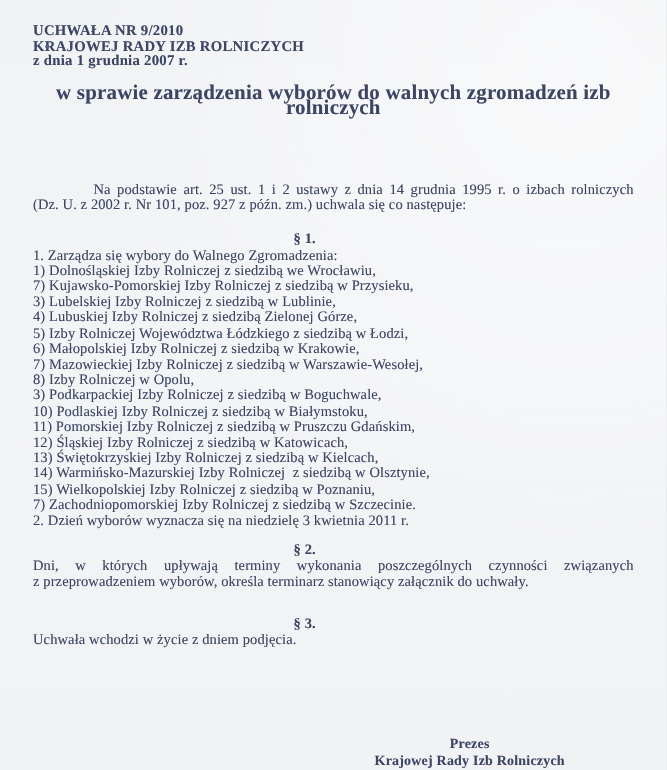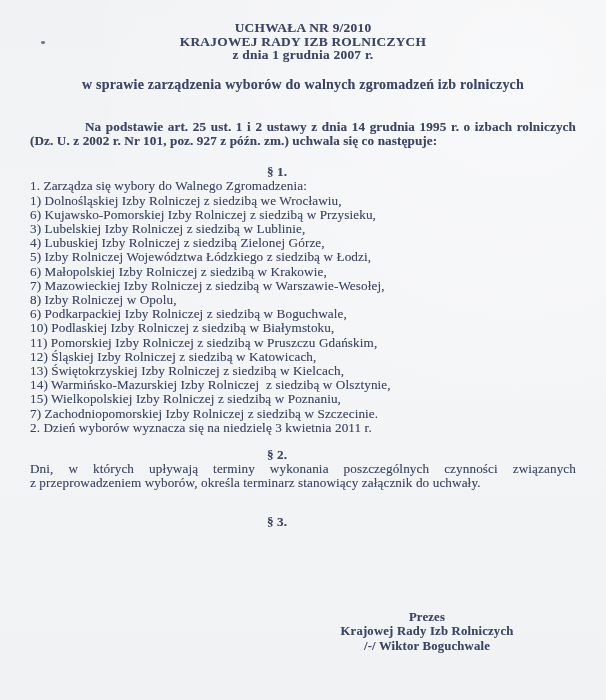--- a/index.html
+++ b/index.html
@@ -20,36 +20,34 @@
     font-family: "Liberation Serif", "DejaVu Serif", serif;
     font-size: 13.2px;
     line-height: 14.2px;
     letter-spacing: 0.1px;
     text-shadow: 0 0 0.6px rgba(61, 69, 101, 0.35);
   }
   .content {
     padding: 21px 30px 0 30px;
   }
   .title-block {
-    text-align: center;
     font-weight: bold;
     font-size: 13.4px;
     line-height: 13.5px;
     letter-spacing: 0.25px;
   }
   .subject {
     margin-top: 16px;
     text-align: center;
     font-weight: bold;
-    font-size: 14px;
+    font-size: 19px;
     letter-spacing: 0.2px;
   }
   .preamble {
-    margin-top: 28px;
-    font-weight: bold;
+    margin-top: 59px;
   }
   .stretch {
     text-align: justify;
     text-align-last: justify;
   }
   .indent-first {
     text-indent: 55px;
   }
   .par-heading {
     text-align: center;
@@ -104,48 +102,49 @@
       <div class="stretch indent-first">Na podstawie art. 25 ust. 1 i 2 ustawy z dnia 14 grudnia 1995 r. o izbach rolniczych</div>
       <div>(Dz. U. z 2002 r. Nr 101, poz. 927 z późn. zm.) uchwala się co następuje:</div>
     </div>
 
     <div class="par-heading h1-margin">§ 1.</div>
 
     <div>
       <div>1. Zarządza się wybory do Walnego Zgromadzenia:</div>
       <div class="list">
         <div class="line">1) Dolnośląskiej Izby Rolniczej z siedzibą we Wrocławiu,</div>
-        <div class="line">6) Kujawsko-Pomorskiej Izby Rolniczej z siedzibą w Przysieku,</div>
+        <div class="line">7) Kujawsko-Pomorskiej Izby Rolniczej z siedzibą w Przysieku,</div>
         <div class="line">3) Lubelskiej Izby Rolniczej z siedzibą w Lublinie,</div>
         <div class="line">4) Lubuskiej Izby Rolniczej z siedzibą Zielonej Górze,</div>
         <div class="line">5) Izby Rolniczej Województwa Łódzkiego z siedzibą w Łodzi,</div>
         <div class="line">6) Małopolskiej Izby Rolniczej z siedzibą w Krakowie,</div>
         <div class="line">7) Mazowieckiej Izby Rolniczej z siedzibą w Warszawie-Wesołej,</div>
         <div class="line">8) Izby Rolniczej w Opolu,</div>
-        <div class="line">6) Podkarpackiej Izby Rolniczej z siedzibą w Boguchwale,</div>
+        <div class="line">3) Podkarpackiej Izby Rolniczej z siedzibą w Boguchwale,</div>
         <div class="line">10) Podlaskiej Izby Rolniczej z siedzibą w Białymstoku,</div>
         <div class="line">11) Pomorskiej Izby Rolniczej z siedzibą w Pruszczu Gdańskim,</div>
         <div class="line">12) Śląskiej Izby Rolniczej z siedzibą w Katowicach,</div>
         <div class="line">13) Świętokrzyskiej Izby Rolniczej z siedzibą w Kielcach,</div>
         <div class="line">14) Warmińsko-Mazurskiej Izby Rolniczej  z siedzibą w Olsztynie,</div>
         <div class="line">15) Wielkopolskiej Izby Rolniczej z siedzibą w Poznaniu,</div>
         <div class="line">7) Zachodniopomorskiej Izby Rolniczej z siedzibą w Szczecinie.</div>
       </div>
       <div>2. Dzień wyborów wyznacza się na niedzielę 3 kwietnia 2011 r.</div>
     </div>
 
     <div class="par-heading h2-margin">§ 2.</div>
 
     <div>
       <div class="stretch">Dni, w których upływają terminy wykonania poszczególnych czynności związanych</div>
       <div>z przeprowadzeniem wyborów, określa terminarz stanowiący załącznik do uchwały.</div>
     </div>
 
     <div class="par-heading h3-margin">§ 3.</div>
 
+    <div>Uchwała wchodzi w życie z dniem podjęcia.</div>
 
     <div class="signature">
       <div>Prezes</div>
       <div>Krajowej Rady Izb Rolniczych</div>
       <div>/-/ Wiktor Boguchwale</div>
     </div>
 
   </div>
 </div>
 

